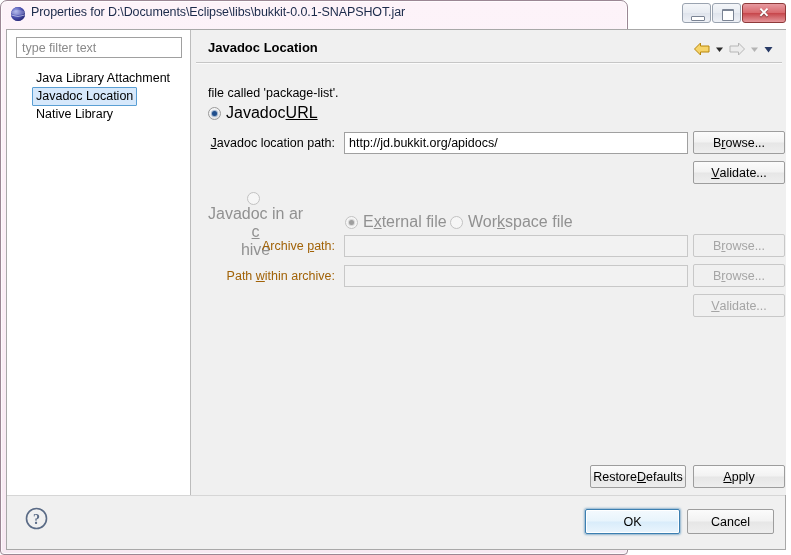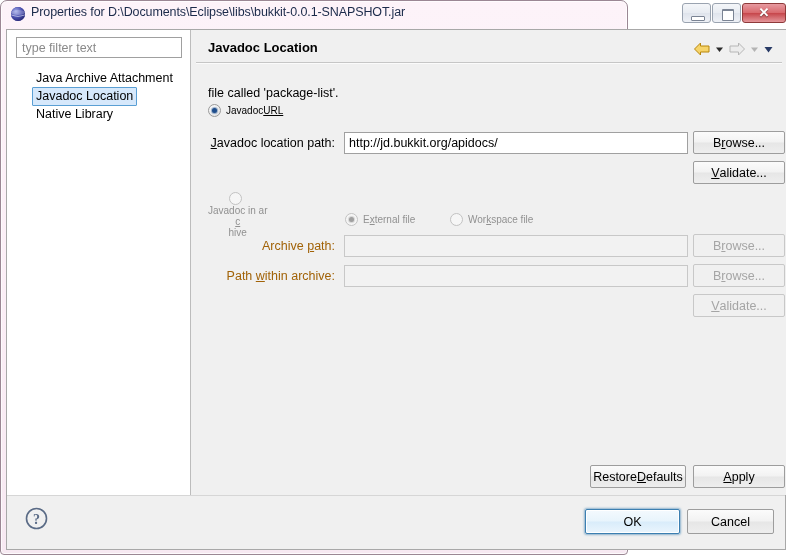--- a/index.html
+++ b/index.html
@@ -179,21 +179,21 @@
     font-size: 12.5px;
     color: #000000;
     line-height: 15.5px;
   }
 
   
   .radio-row {
     position: absolute;
     display: flex;
     align-items: center;
-    font-size: 10px;
+    font-size: 16px;
     color: #000000;
     white-space: nowrap;
   }
   .radio-row.disabled { color: #919191; }
   .radio {
     width: 13px; height: 13px;
     border-radius: 50%;
     margin-right: 5px;
     flex: 0 0 13px;
     background: radial-gradient(circle at 38% 33%, #ffffff 0%, #f2f2f2 48%, #dcdcdc 100%);
@@ -306,21 +306,21 @@
     <div class="wbtn" id="btn-max"></div>
     <div class="wbtn" id="btn-close">
       <span class="glyph">✕</span>
     </div>
   </div>
 
   <div id="client">
 
     <div id="tree-panel">
       <input id="filter-input" type="text" placeholder="type filter text" style="">
-      <div class="tree-item" style="top:40px;">Java Archive Attachment</div>
+      <div class="tree-item" style="top:40px;">Java Library Attachment</div>
       <div class="tree-item selected" style="top:57px;">Javadoc Location</div>
       <div class="tree-item" style="top:76px;">Native Library</div>
     </div>
 
     <div id="content">
 
       <div id="page-title">Javadoc Location</div>
 
       <div id="nav-bar">
         <svg class="nav-icon" viewBox="0 0 18 16">

